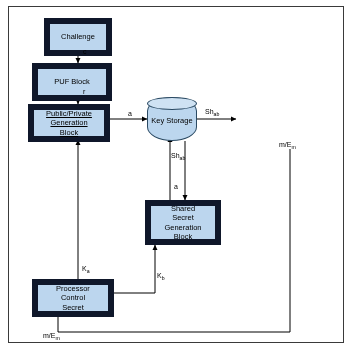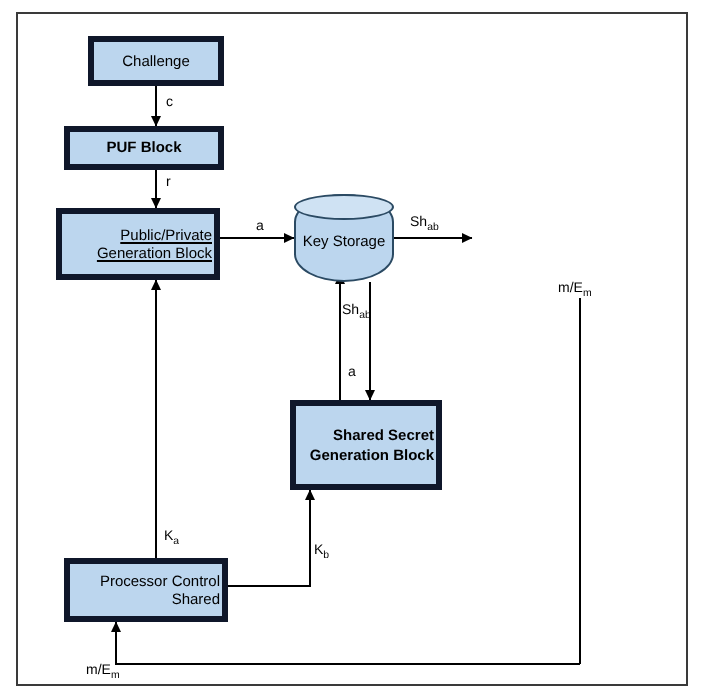--- a/index.html
+++ b/index.html
@@ -21,29 +21,29 @@
     top: 6px;
     width: 336px;
     height: 337px;
     border: 1px solid #3a3a3a;
     box-sizing: border-box;
   }
   .box {
     position: absolute;
     box-sizing: border-box;
     background: #bcd6ee;
-    border: 3px solid #0f172a;
+    border: 6px solid #0f172a;
     color: #000000;
     font-size: 7.5px;
     line-height: 1.25;
     display: flex;
     align-items: center;
     justify-content: center;
-    text-align: right;
-    padding: 1px;
+    text-align: center;
+    padding: 13px;
   }
   .box span { display: block; }
   .cyl {
     position: absolute;
     box-sizing: border-box;
     background: #bcd6ee;
     border: 1px solid #2b4a63;
     border-radius: 50% / 14px;
     display: flex;
     align-items: center;
@@ -112,40 +112,40 @@
 
     <line x1="290" y1="149" x2="290" y2="332" stroke="#000" stroke-width="1"></line>
 
     <path d="M290,332 L58,332 L58,311" fill="none" stroke="#000" stroke-width="1" marker-end="url(#arrow)"></path>
   </svg>
 
   <div class="box" style="left:44px; top:18px; width:68px; height:25px;">
     <span>Challenge</span>
   </div>
 
-  <div class="box" style="left:32px; top:63px; width:80px; height:22px;font-weight:bold;">
+  <div class="box" style="left:32px; top:63px; width:80px; height:22px;">
     <span>PUF Block</span>
   </div>
 
   <div class="box" style="left:28px; top:104px; width:82px; height:36px;text-decoration:underline;">
     <span>Public/Private Generation Block</span>
   </div>
 
   <div class="cyl" style="left:147px; top:97px; width:50px; height:44px;">
     <span style="margin-top:4px;">Key Storage</span>
   </div>
   <div class="cyl-top" style="left:147px; top:97px; width:50px; height:13px;"></div>
 
 
-  <div class="box" style="left:145px; top:200px; width:76px; height:45px;font-weight:bold;">
+  <div class="box" style="left:145px; top:200px; width:76px; height:45px;">
     <span>Shared Secret Generation Block</span>
   </div>
 
   <div class="box" style="left:32px; top:279px; width:82px; height:32px;">
-    <span>Processor Control Shared</span>
+    <span>Processor Control Secret</span>
   </div>
 
   <div class="lbl" style="left:83px; top:48px;">
     <span>c</span>
   </div>
 
   <div class="lbl" style="left:83px; top:88px;">
     <span>r</span>
   </div>
 

